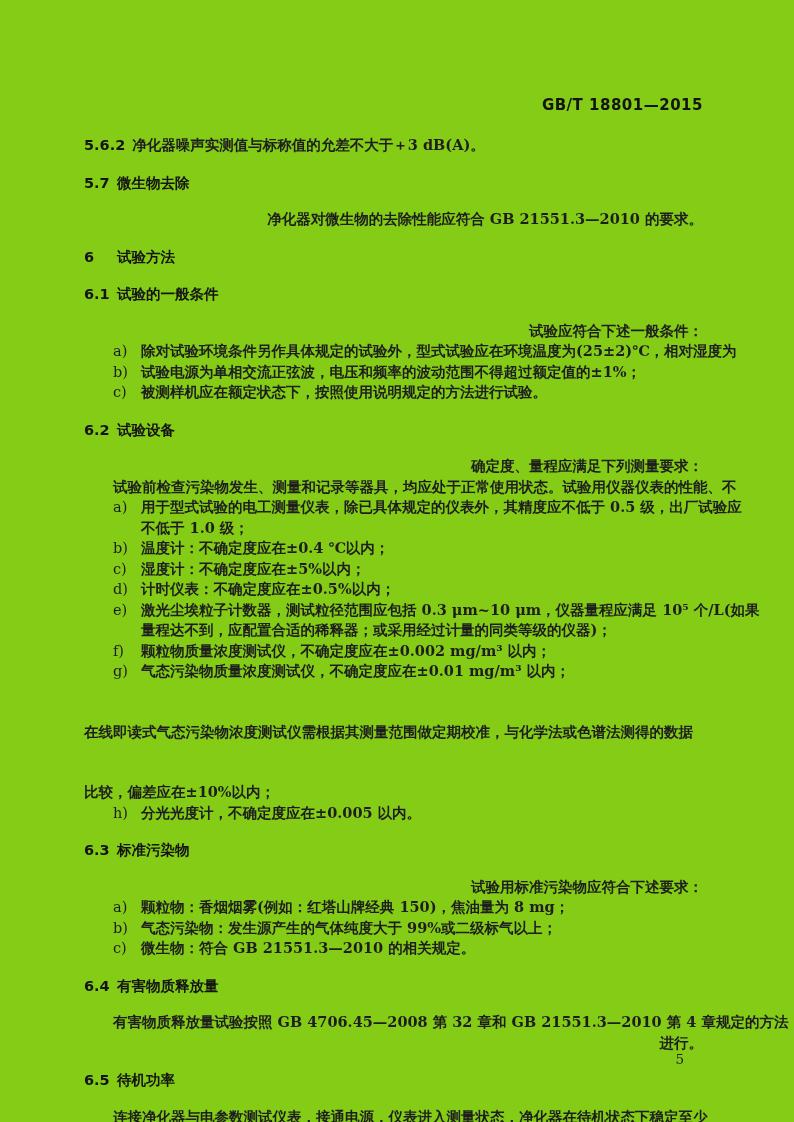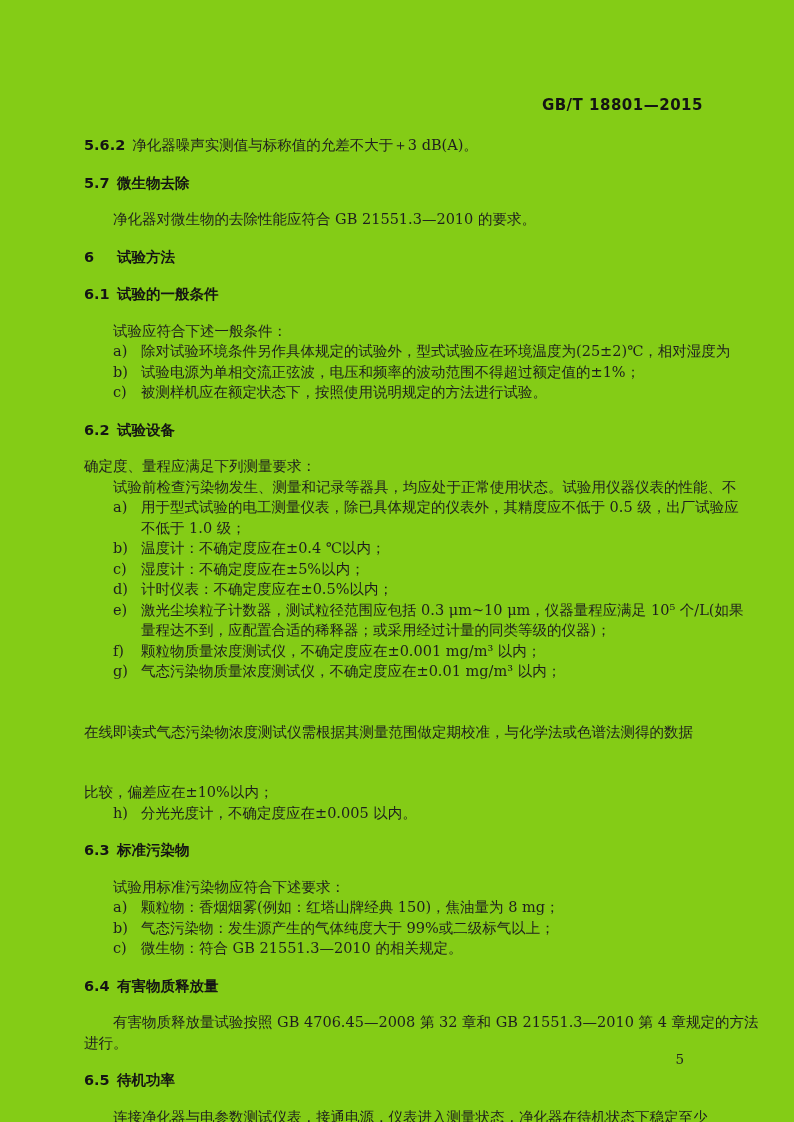--- a/index.html
+++ b/index.html
@@ -17,37 +17,37 @@
   .std-header {
     text-align:right;
     font-family:"DejaVu Sans","Liberation Sans",sans-serif;
     font-weight:bold;
     font-size:15px;
     letter-spacing:0.5px;
     line-height:18px;
     color:#141414;
     white-space:nowrap;
   }
-  .line, .txt { line-height:20.5px; white-space:nowrap; }
+  .line, .txt { line-height:20.5px; white-space:nowrap;font-weight:bold; }
   .fi { padding-left:29px; }            
   .clause { display:flex; margin-top:21px; }
   .clause .num {
     font-family:"DejaVu Sans","Liberation Sans",sans-serif;
     font-weight:bold; color:#141414;
     margin-right:7px; line-height:20.5px; white-space:nowrap;
   }
   .heading {
     display:flex;
     font-family:"DejaVu Sans","Liberation Sans",sans-serif;
     font-weight:bold; color:#141414;
     margin-top:17px; margin-bottom:9px;
     line-height:20.5px; white-space:nowrap;
   }
   .heading .num { min-width:33px; }
-  .para { margin-top:16px; }
+  .para { margin-top:16px;text-align:right; }
   .li { position:relative; padding-left:57px; }
   .li .marker {
     position:absolute; left:29px; top:0;
     line-height:20.5px;
   }
   .note .line { padding-left:0;margin-top:40px; }
   .page-number {
     position:absolute; top:1050px; right:110px;
     font-size:13.5px; line-height:18px; color:#222;
   }
@@ -125,21 +125,21 @@
       <span class="marker">d)</span>
       <div class="line">计时仪表：不确定度应在±0.5%以内；</div>
     </div>
     <div class="li">
       <span class="marker">e)</span>
       <div class="line">激光尘埃粒子计数器，测试粒径范围应包括 0.3 μm~10 μm，仪器量程应满足 10⁵ 个/L(如果</div>
       <div class="line">量程达不到，应配置合适的稀释器；或采用经过计量的同类等级的仪器)；</div>
     </div>
     <div class="li">
       <span class="marker">f)</span>
-      <div class="line">颗粒物质量浓度测试仪，不确定度应在±0.001 mg/m³ 以内；</div>
+      <div class="line">颗粒物质量浓度测试仪，不确定度应在±0.002 mg/m³ 以内；</div>
     </div>
     <div class="li">
       <span class="marker">g)</span>
       <div class="line">气态污染物质量浓度测试仪，不确定度应在±0.01 mg/m³ 以内；</div>
     </div>
   </div>
   <div class="note">
     <div class="line fi">在线即读式气态污染物浓度测试仪需根据其测量范围做定期校准，与化学法或色谱法测得的数据</div>
     <div class="line">比较，偏差应在±10%以内；</div>
   </div>

